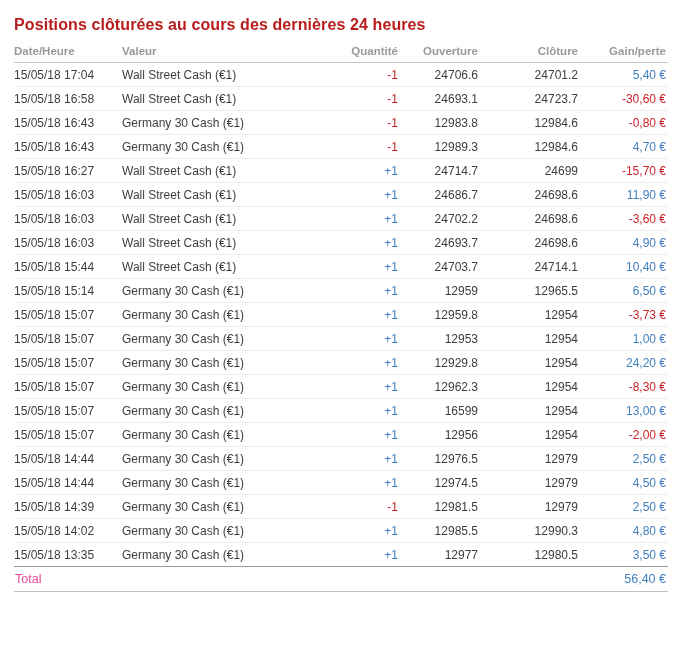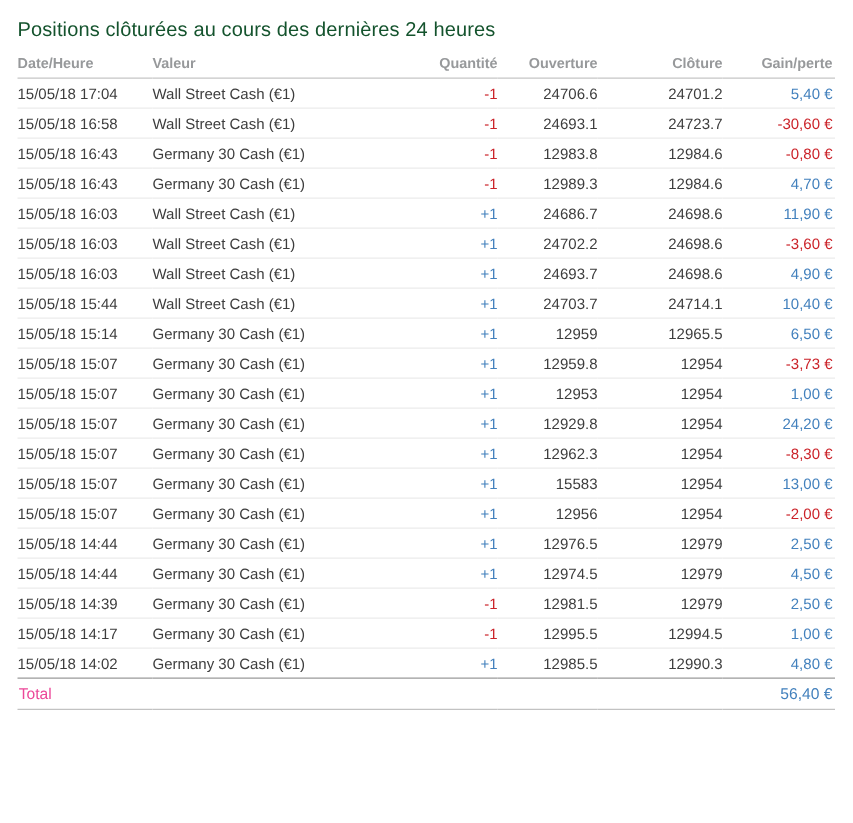--- a/index.html
+++ b/index.html
@@ -9,22 +9,22 @@
     font-family: "Liberation Sans", sans-serif;
   }
   .page {
     width: 682px; height: 658px;
     background: #fff;
     padding: 10px 14px 0 14px;
     overflow: hidden;
   }
   .page-title {
     font-size: 16px;
-    font-weight: normal;
-    color: #14532d;
+    font-weight: bold;
+    color: #b91c1c;
     margin: 6px 0 11px 0;
     letter-spacing: 0.1px;
   }
   table.positions {
     width: 100%;
     border-collapse: collapse;
     table-layout: fixed;
     font-size: 12px;
     color: #3d3d3d;
   }
@@ -118,20 +118,28 @@
   </tr>
         <tr>
     <td>15/05/18 16:43</td>
     <td>Germany 30 Cash (€1)</td>
     <td class="num neg">-1</td>
     <td class="num">12989.3</td>
     <td class="num">12984.6</td>
     <td class="num pos">4,70 €</td>
   </tr>
         <tr>
+    <td>15/05/18 16:27</td>
+    <td>Wall Street Cash (€1)</td>
+    <td class="num pos">+1</td>
+    <td class="num">24714.7</td>
+    <td class="num">24699</td>
+    <td class="num neg">-15,70 €</td>
+  </tr>
+        <tr>
     <td>15/05/18 16:03</td>
     <td>Wall Street Cash (€1)</td>
     <td class="num pos">+1</td>
     <td class="num">24686.7</td>
     <td class="num">24698.6</td>
     <td class="num pos">11,90 €</td>
   </tr>
         <tr>
     <td>15/05/18 16:03</td>
     <td>Wall Street Cash (€1)</td>
@@ -193,21 +201,21 @@
     <td>Germany 30 Cash (€1)</td>
     <td class="num pos">+1</td>
     <td class="num">12962.3</td>
     <td class="num">12954</td>
     <td class="num neg">-8,30 €</td>
   </tr>
         <tr>
     <td>15/05/18 15:07</td>
     <td>Germany 30 Cash (€1)</td>
     <td class="num pos">+1</td>
-    <td class="num">15583</td>
+    <td class="num">16599</td>
     <td class="num">12954</td>
     <td class="num pos">13,00 €</td>
   </tr>
         <tr>
     <td>15/05/18 15:07</td>
     <td>Germany 30 Cash (€1)</td>
     <td class="num pos">+1</td>
     <td class="num">12956</td>
     <td class="num">12954</td>
     <td class="num neg">-2,00 €</td>
@@ -230,34 +238,34 @@
   </tr>
         <tr>
     <td>15/05/18 14:39</td>
     <td>Germany 30 Cash (€1)</td>
     <td class="num neg">-1</td>
     <td class="num">12981.5</td>
     <td class="num">12979</td>
     <td class="num pos">2,50 €</td>
   </tr>
         <tr>
-    <td>15/05/18 14:17</td>
-    <td>Germany 30 Cash (€1)</td>
-    <td class="num neg">-1</td>
-    <td class="num">12995.5</td>
-    <td class="num">12994.5</td>
-    <td class="num pos">1,00 €</td>
-  </tr>
-        <tr>
     <td>15/05/18 14:02</td>
     <td>Germany 30 Cash (€1)</td>
     <td class="num pos">+1</td>
     <td class="num">12985.5</td>
     <td class="num">12990.3</td>
     <td class="num pos">4,80 €</td>
+  </tr>
+        <tr>
+    <td>15/05/18 13:35</td>
+    <td>Germany 30 Cash (€1)</td>
+    <td class="num pos">+1</td>
+    <td class="num">12977</td>
+    <td class="num">12980.5</td>
+    <td class="num pos">3,50 €</td>
   </tr>
       </tbody>
     <tfoot>
       <tr>
         <td class="total-label" colspan="5">Total</td>
         <td class="num pos">56,40 €</td>
       </tr>
     </tfoot>
   </table>
 </div>

